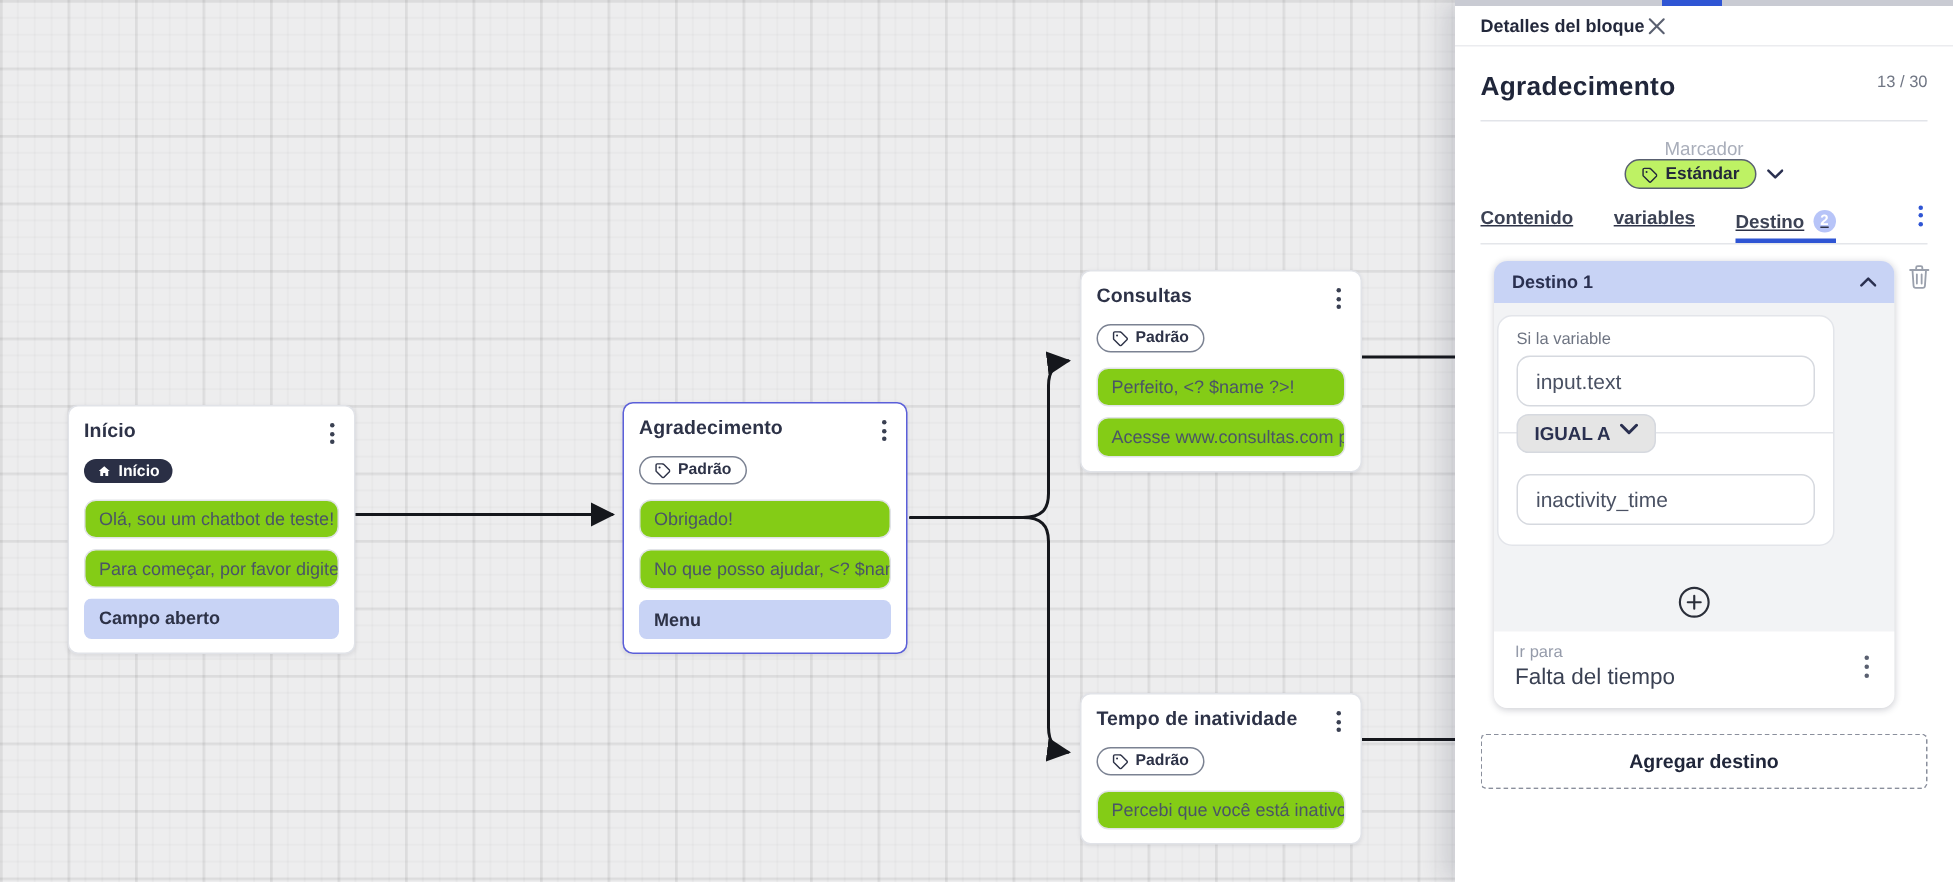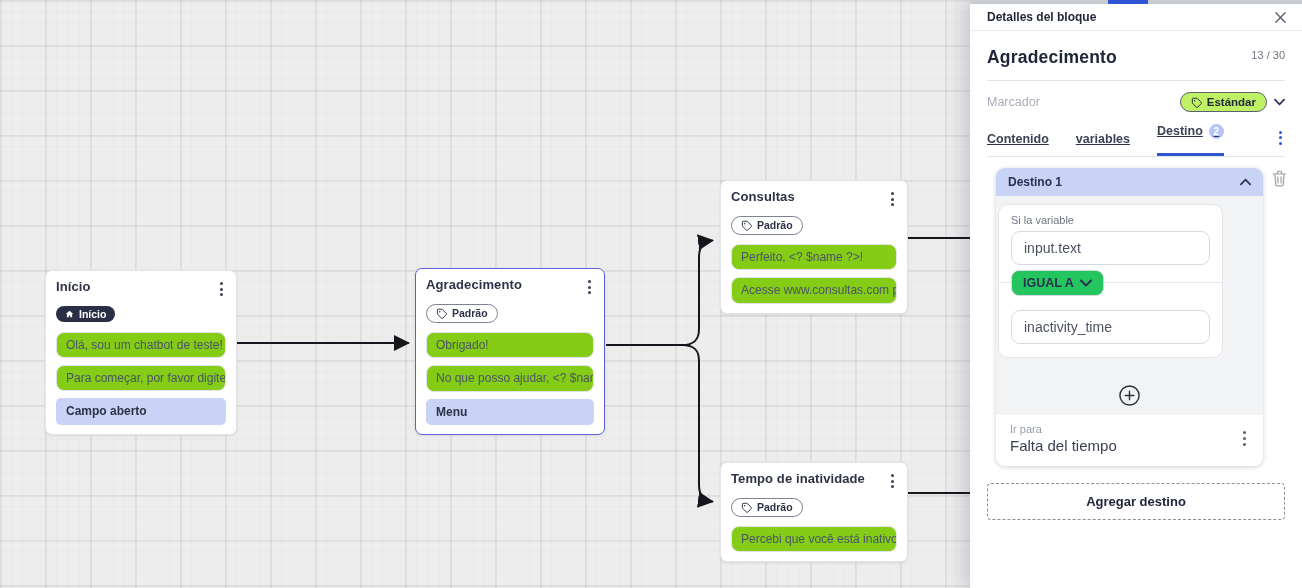--- a/index.html
+++ b/index.html
@@ -41,53 +41,53 @@
   .msg.hl { background:#c8d3f5; border:1px solid transparent; border-radius:5px; font-weight:700; color:#2d3247; }
 
   
   .panel {
     position:absolute; top:0; right:0; width:332px; height:588px; z-index:5;
     background:#fff; box-shadow:-8px 0 16px rgba(30,35,60,.16);
     display:flex; flex-direction:column;
   }
   .strip { height:4px; background:#c9cbd3; position:relative; flex:none; }
   .strip-blue { position:absolute; left:138px; top:0; width:40px; height:4px; background:#2f55d4; }
-  .p-head { flex:none; height:27px; display:flex; align-items:center; justify-content:space-between; padding:0 13px 0 17px; border-bottom:1px solid #ebecef; font-size:12px; font-weight:600; color:#23283b; }
+  .p-head { flex:none; height:27px; display:flex; align-items:center; justify-content:flex-start; padding:0 13px 0 17px; border-bottom:1px solid #ebecef; font-size:12px; font-weight:600; color:#23283b; }
   .close-btn { display:inline-flex; padding:2px; cursor:pointer; }
   .p-body { padding:0 17px; flex:1; }
 
   .title-row { margin-top:16px; display:flex; justify-content:space-between; align-items:flex-start; }
   .block-name { margin:0; font-size:17.5px; font-weight:600; color:#20263a; letter-spacing:.2px; }
   .counter { font-size:11px; color:#707684; margin-top:2px; }
   .rule { border-top:1px solid #e2e4e9; margin-top:12px; }
 
-  .marker-row { margin-top:11px; display:flex; justify-content:space-between; align-items:center; }
+  .marker-row { margin-top:11px; display:flex; justify-content:space-between; align-items:center;flex-direction:column; }
   .marker-label { font-size:12.5px; color:#a9aeba; }
   .marker-right { display:inline-flex; align-items:center; gap:7px; }
   .pill { display:inline-flex; align-items:center; gap:5px; border:1px solid #596070; border-radius:12px; padding:3px 10px; font-size:11.5px; font-weight:600; color:#23283b; background:#bef264; cursor:pointer; }
 
   .tabs { margin-top:12px; display:flex; align-items:flex-end; gap:27px; border-bottom:1px solid #e4e6ea; position:relative;text-decoration:underline; }
   .tab { font-size:12.5px; font-weight:700; color:#3c4254; padding-bottom:10px; cursor:pointer; }
-  .tab.active { border-bottom:3px solid #2f55d4; padding-bottom:14px; display:inline-flex; gap:6px; align-items:flex-start; }
+  .tab.active { border-bottom:3px solid #2f55d4; padding-bottom:4px; display:inline-flex; gap:6px; align-items:flex-end; }
   .tab-badge { width:15px; height:15px; border-radius:50%; background:#b7c4f8; color:#fff; font-size:10px; font-weight:700; display:inline-flex; align-items:center; justify-content:center; }
   .kebab.blue { position:absolute; right:0; bottom:8px; color:#2f55d4; }
   .kebab.gray { color:#5a6070; }
 
   .desc { margin:13px 0 0; font-size:12.5px; line-height:1.55; color:#6f7581; }
 
   .dest-wrap { position:relative; margin-top:11px; }
   .dest-card { width:267px; margin-left:9px; border-radius:9px; background:#f2f3f5; box-shadow:0 1px 5px rgba(30,35,60,.22); overflow:hidden; }
   .dest-head { background:#c8d3f5; padding:7px 12px; font-size:12px; font-weight:700; color:#2a3050; display:flex; justify-content:space-between; align-items:center; cursor:pointer; }
   .dest-body { padding-top:8px; }
   .cond-box { background:#fff; border:1px solid #e3e5ea; border-radius:10px; margin:0 40px 16px 2px; }
   .cond-top { padding:9px 12px 0; }
   .cond-label { font-size:11px; color:#6e7482; }
   .cond-input { margin-top:5px; width:100%; border:1px solid #d6d9df; border-radius:9px; padding:8px 12px; font-size:14px; color:#4a5163; background:#fff; font-family:inherit; outline:none; }
   .cond-div { position:relative; border-top:1px solid #e3e5ea; margin-top:17px; height:0; }
-  .op-chip { position:absolute; left:12px; top:-13px; background:#22c55e; border:1px solid #d6d9df; border-radius:8px; padding:5px 11px; font-size:12.5px; font-weight:600; color:#2a3050; display:inline-flex; align-items:center; gap:6px; font-family:inherit; cursor:pointer; }
+  .op-chip { position:absolute; left:12px; top:-13px; background:#e5e5e5; border:1px solid #d6d9df; border-radius:8px; padding:5px 11px; font-size:12.5px; font-weight:600; color:#2a3050; display:inline-flex; gap:6px; font-family:inherit; cursor:pointer; }
   .cond-bottom { padding:22px 12px 13px; }
   .plus-row { display:flex; justify-content:center; padding:10px 0 8px; }
   .plus-row svg { cursor:pointer; }
   .goto-row { background:#fff; padding:8px 14px 12px; display:flex; justify-content:space-between; align-items:center; }
   .goto-label { font-size:11px; color:#959baa; }
   .goto-value { font-size:15px; color:#3a4153; margin-top:2px; }
   .trash { position:absolute; right:-2px; top:2px; cursor:pointer; color:#9aa0ac; }
 
   .add-dest {
     margin-top:17px; width:100%; height:37px; background:transparent;

